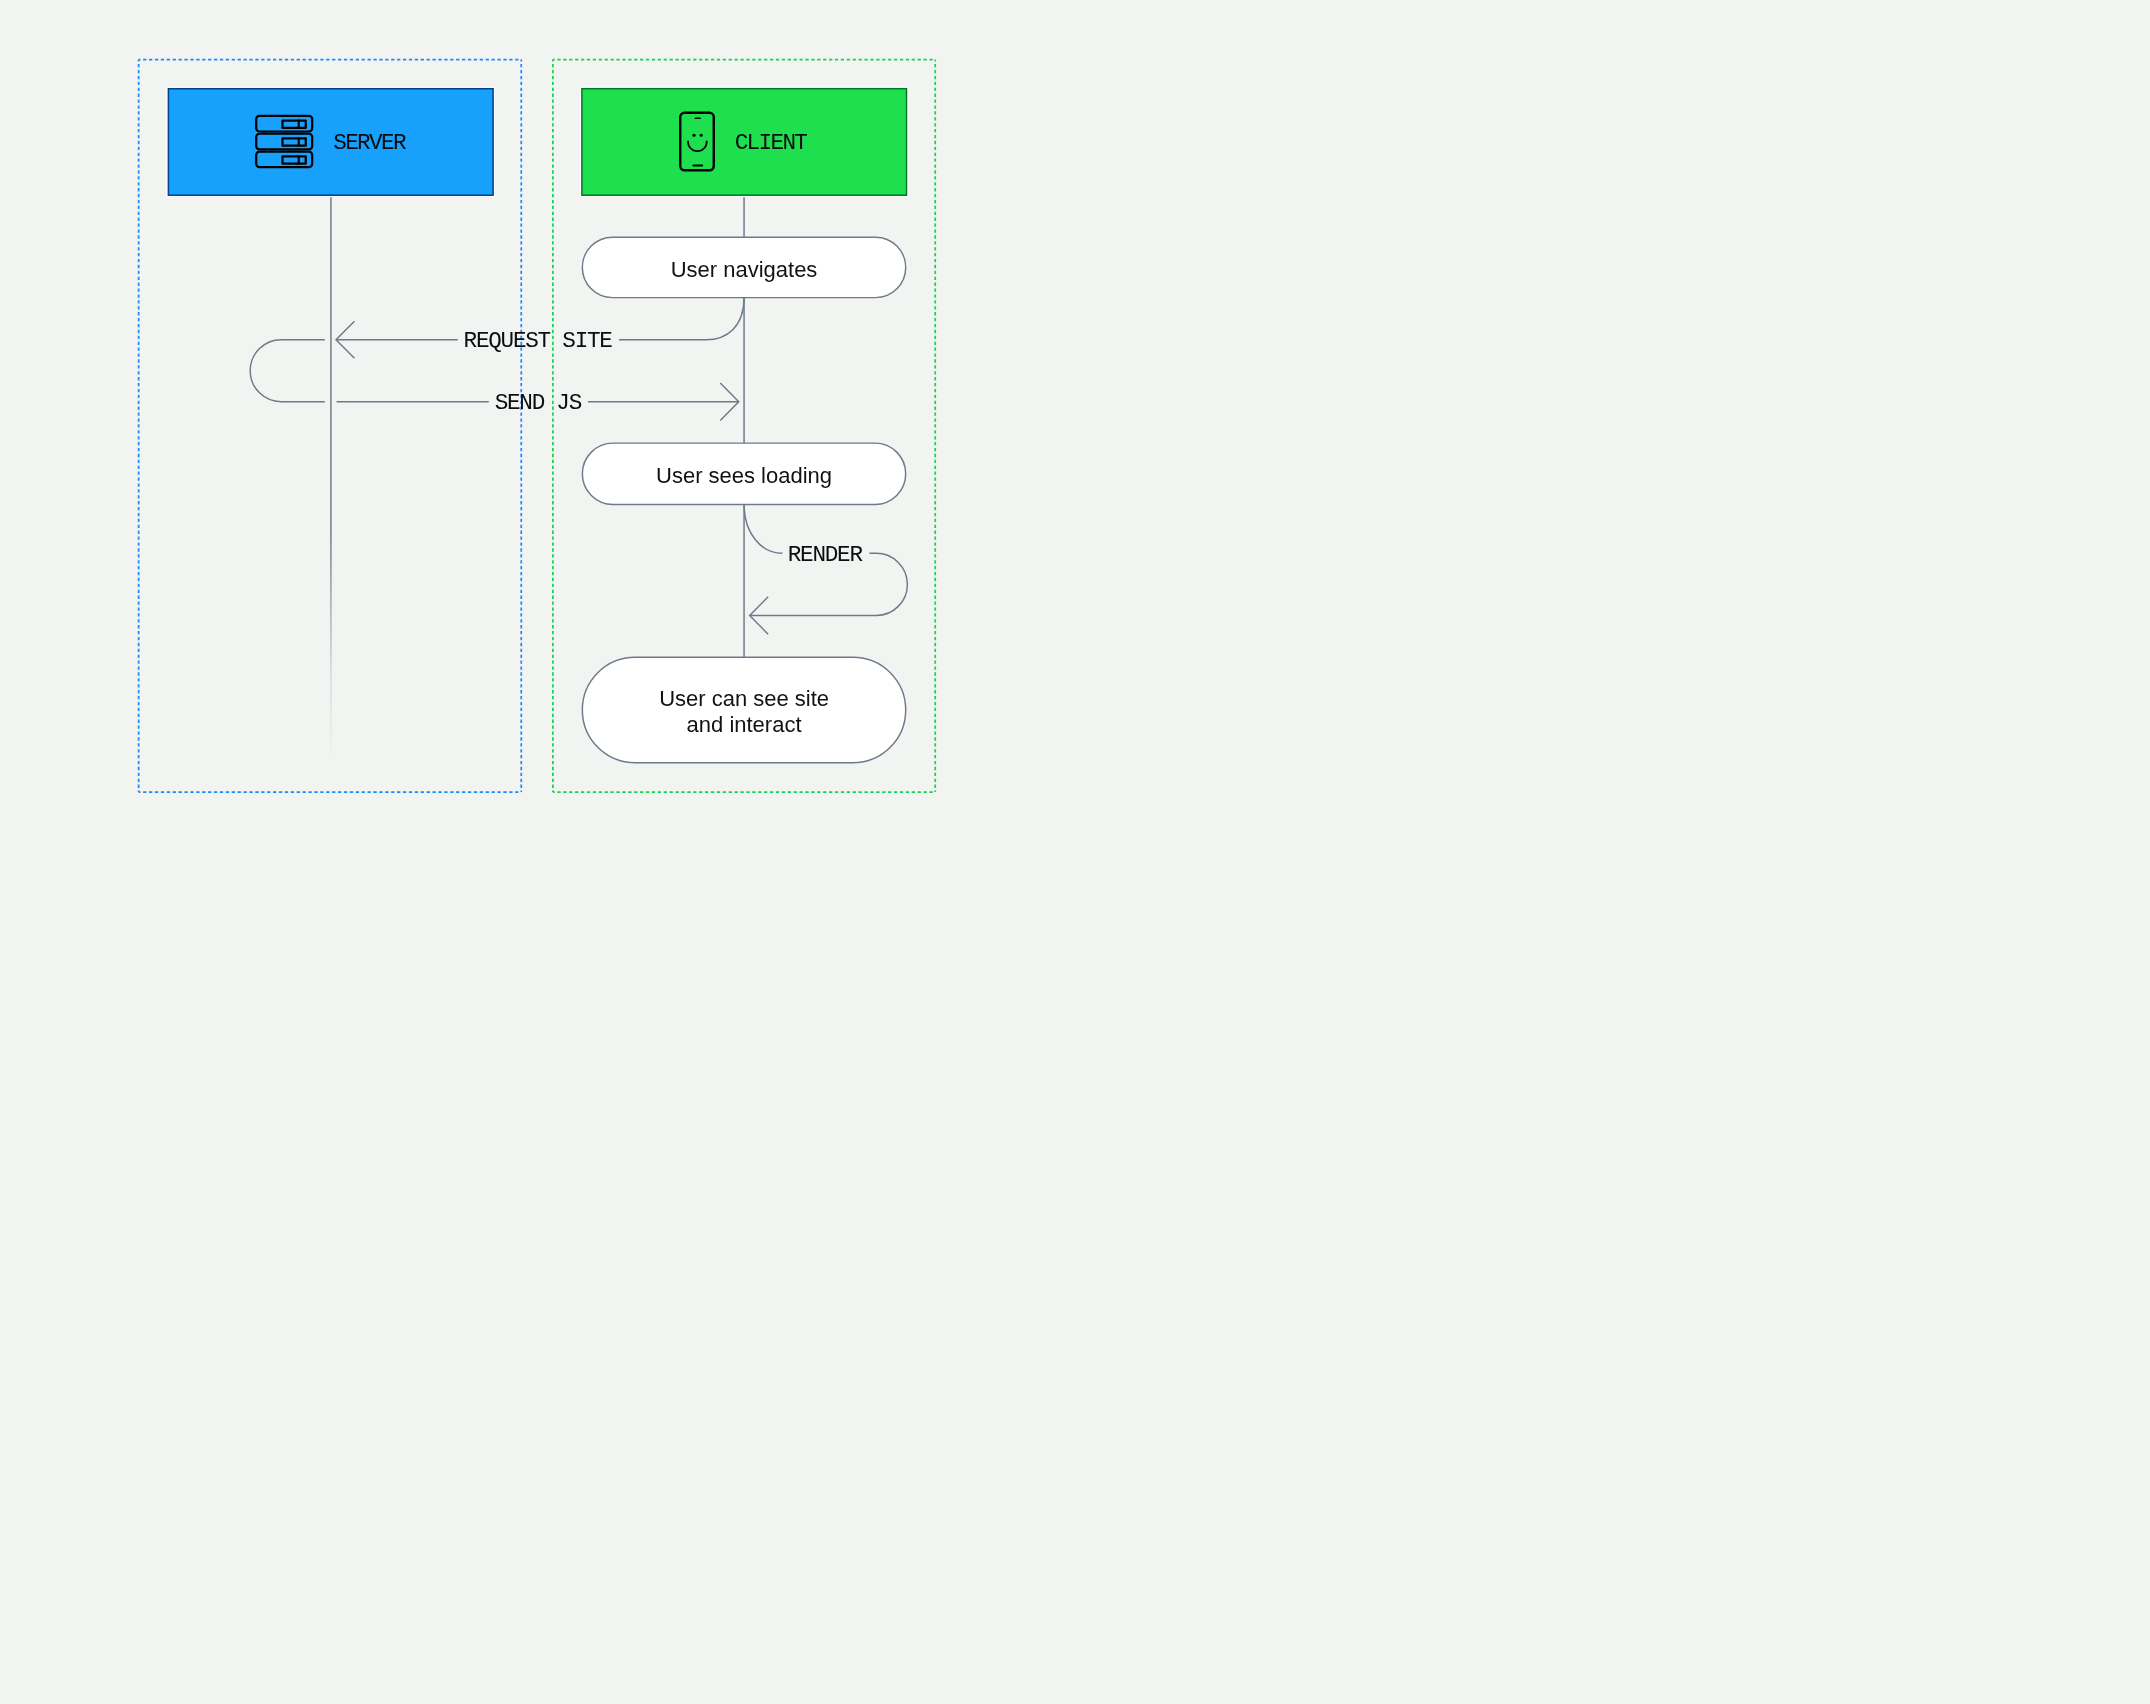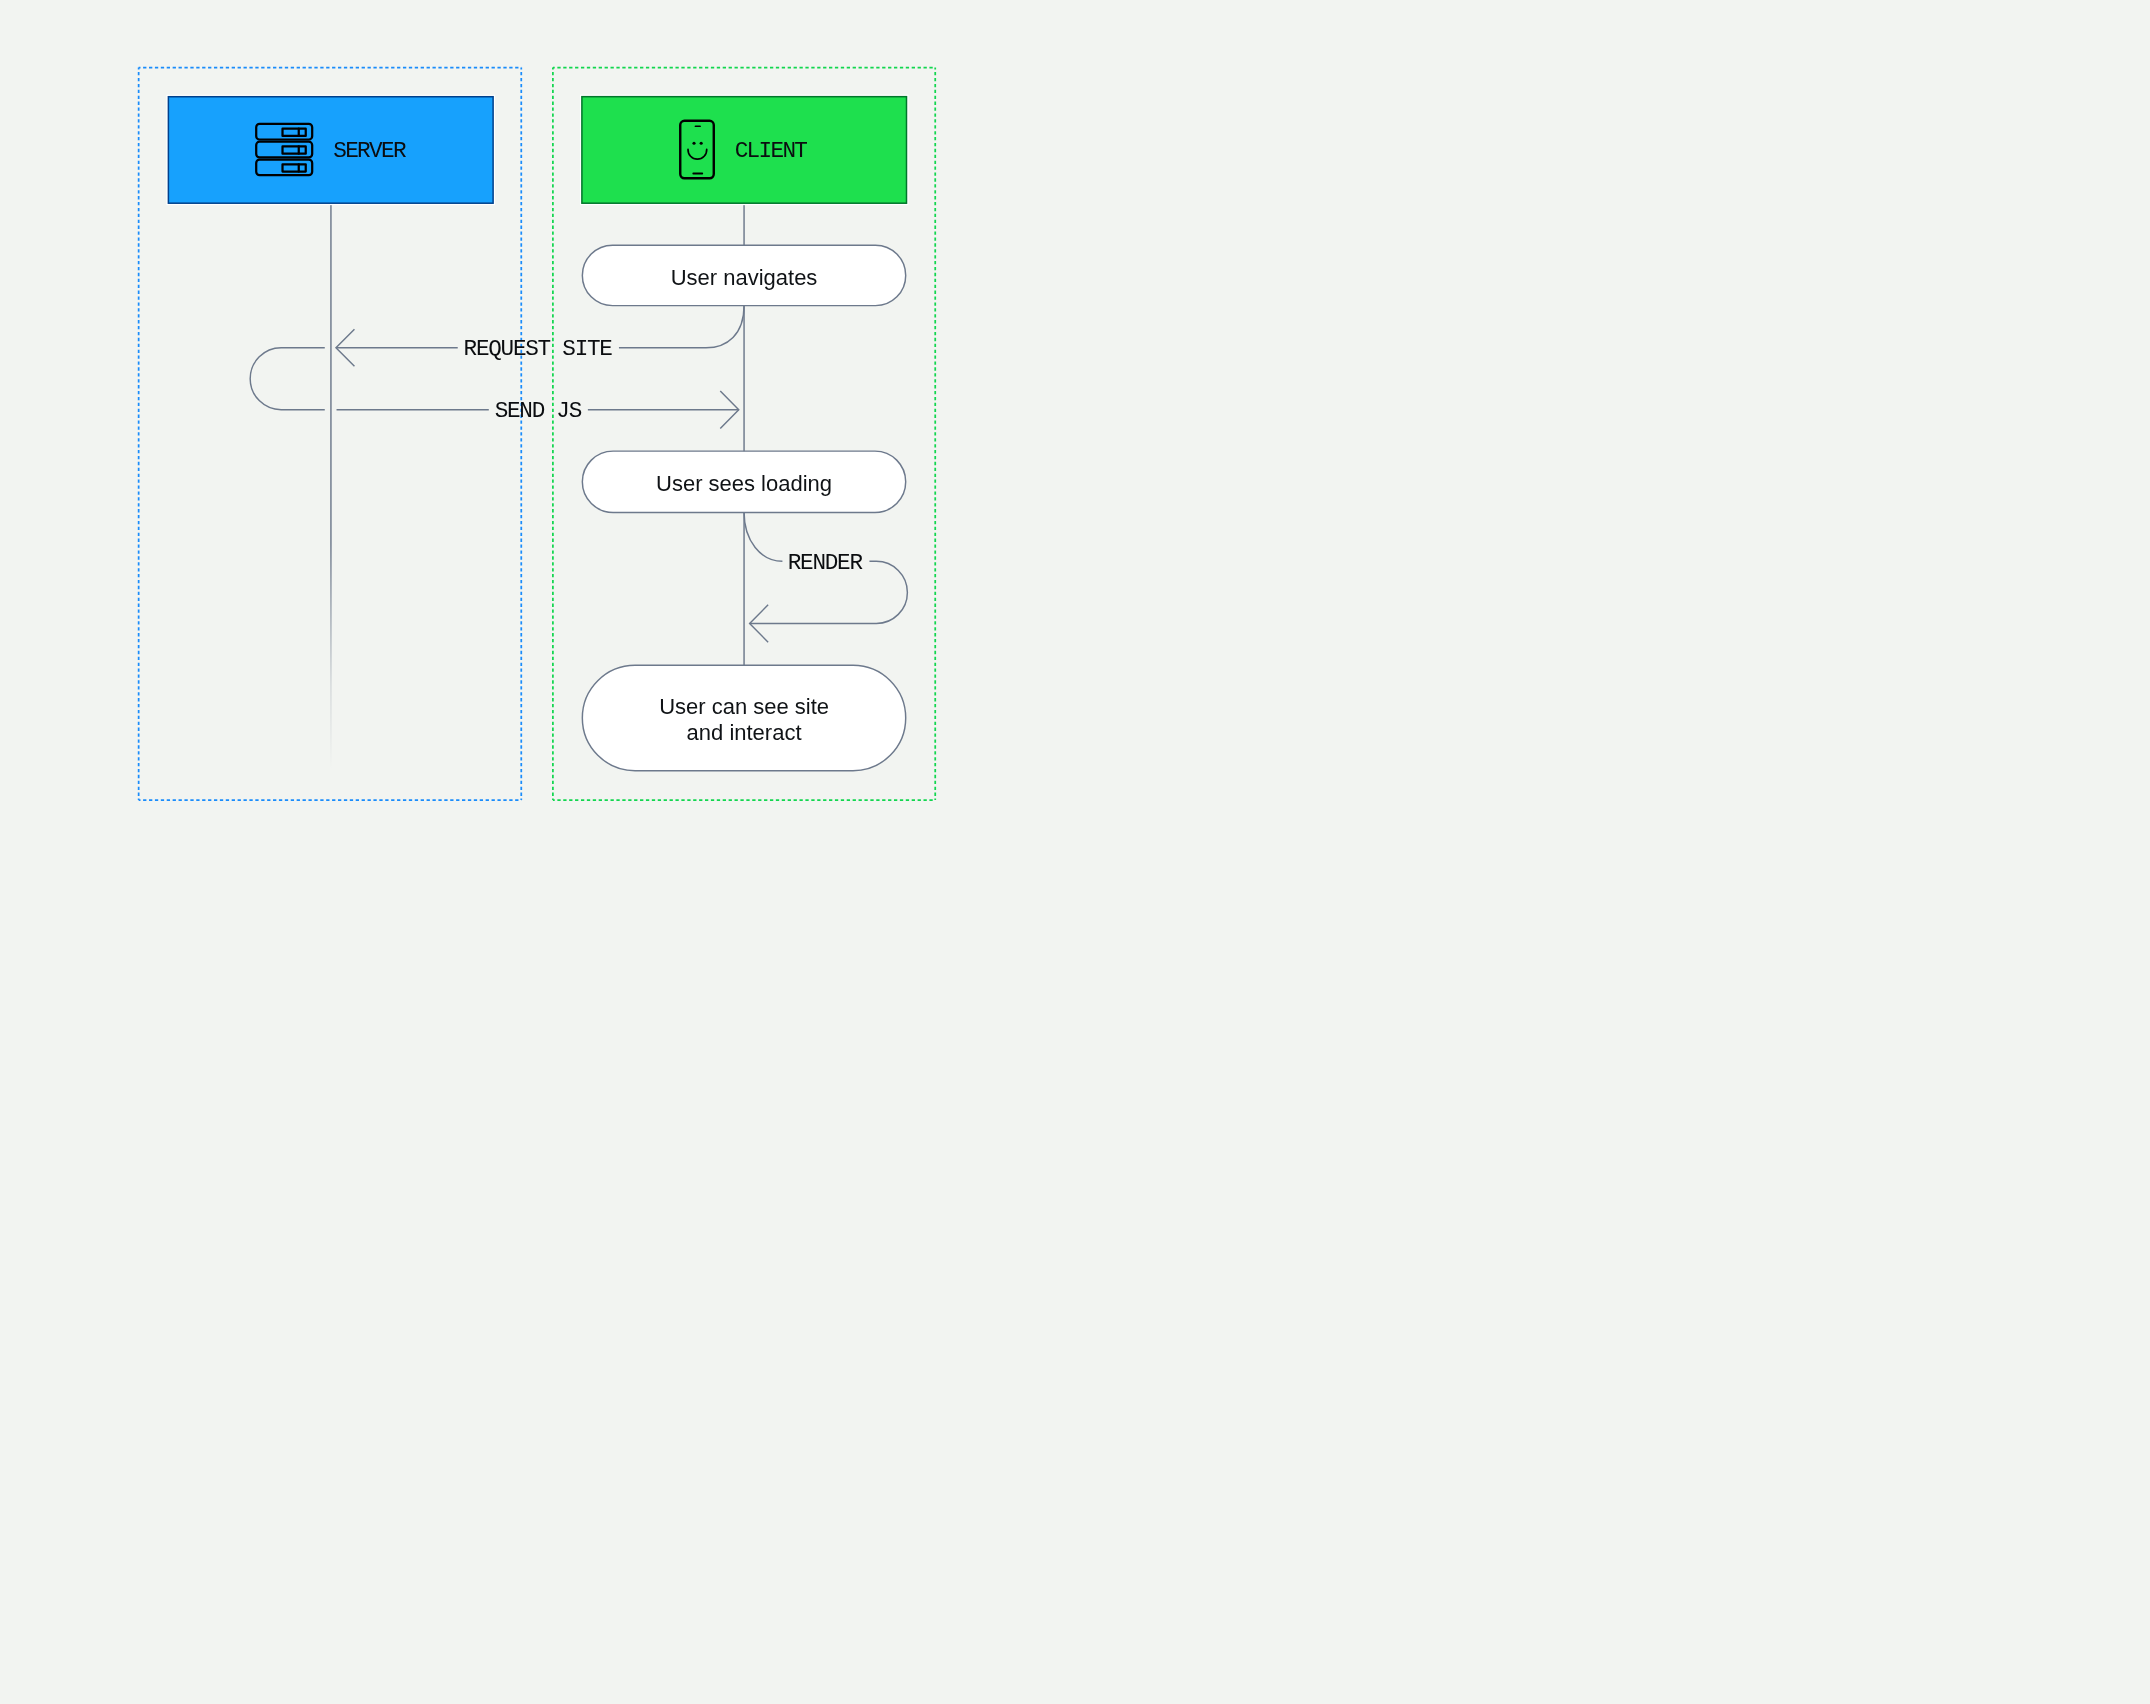--- a/index.html
+++ b/index.html
@@ -1,19 +1,19 @@
 <!DOCTYPE html>
 <html style="font-size:9px"><head>
 <meta charset="utf-8">
 <title>Client side rendering sequence diagram</title>
 <style>
   html,body{margin:0;padding:0;}
   body{width:1075px;height:852px;background:#f2f4f1;overflow:hidden;
        font-family:"Liberation Sans",sans-serif;}
-  #stage{position:relative;width:1075px;height:852px;margin-top:8px;}
+  #stage{position:relative;width:1075px;height:852px;}
   svg#diagram{position:absolute;left:0;top:0;width:1075px;height:852px;display:block;}
   .boxlabel{font-family:"Liberation Mono","DejaVu Sans Mono",monospace;font-size:40.5px;
             fill:#0b0d10;letter-spacing:-2.95px;}
   .msglabel{font-family:"Liberation Mono","DejaVu Sans Mono",monospace;font-size:40.5px;
             fill:#0b0d10;letter-spacing:-2.25px;}
   .pilllabel{font-family:"Liberation Sans",sans-serif;font-size:39.3px;fill:#101316;}
   .flow{fill:none;stroke:#6d798c;stroke-width:2.6;}
   .icon{fill:none;stroke:#000;stroke-linecap:round;stroke-linejoin:round;}
   .icon-server{stroke-width:4;}
   .icon-phone{stroke-width:4.3;}

